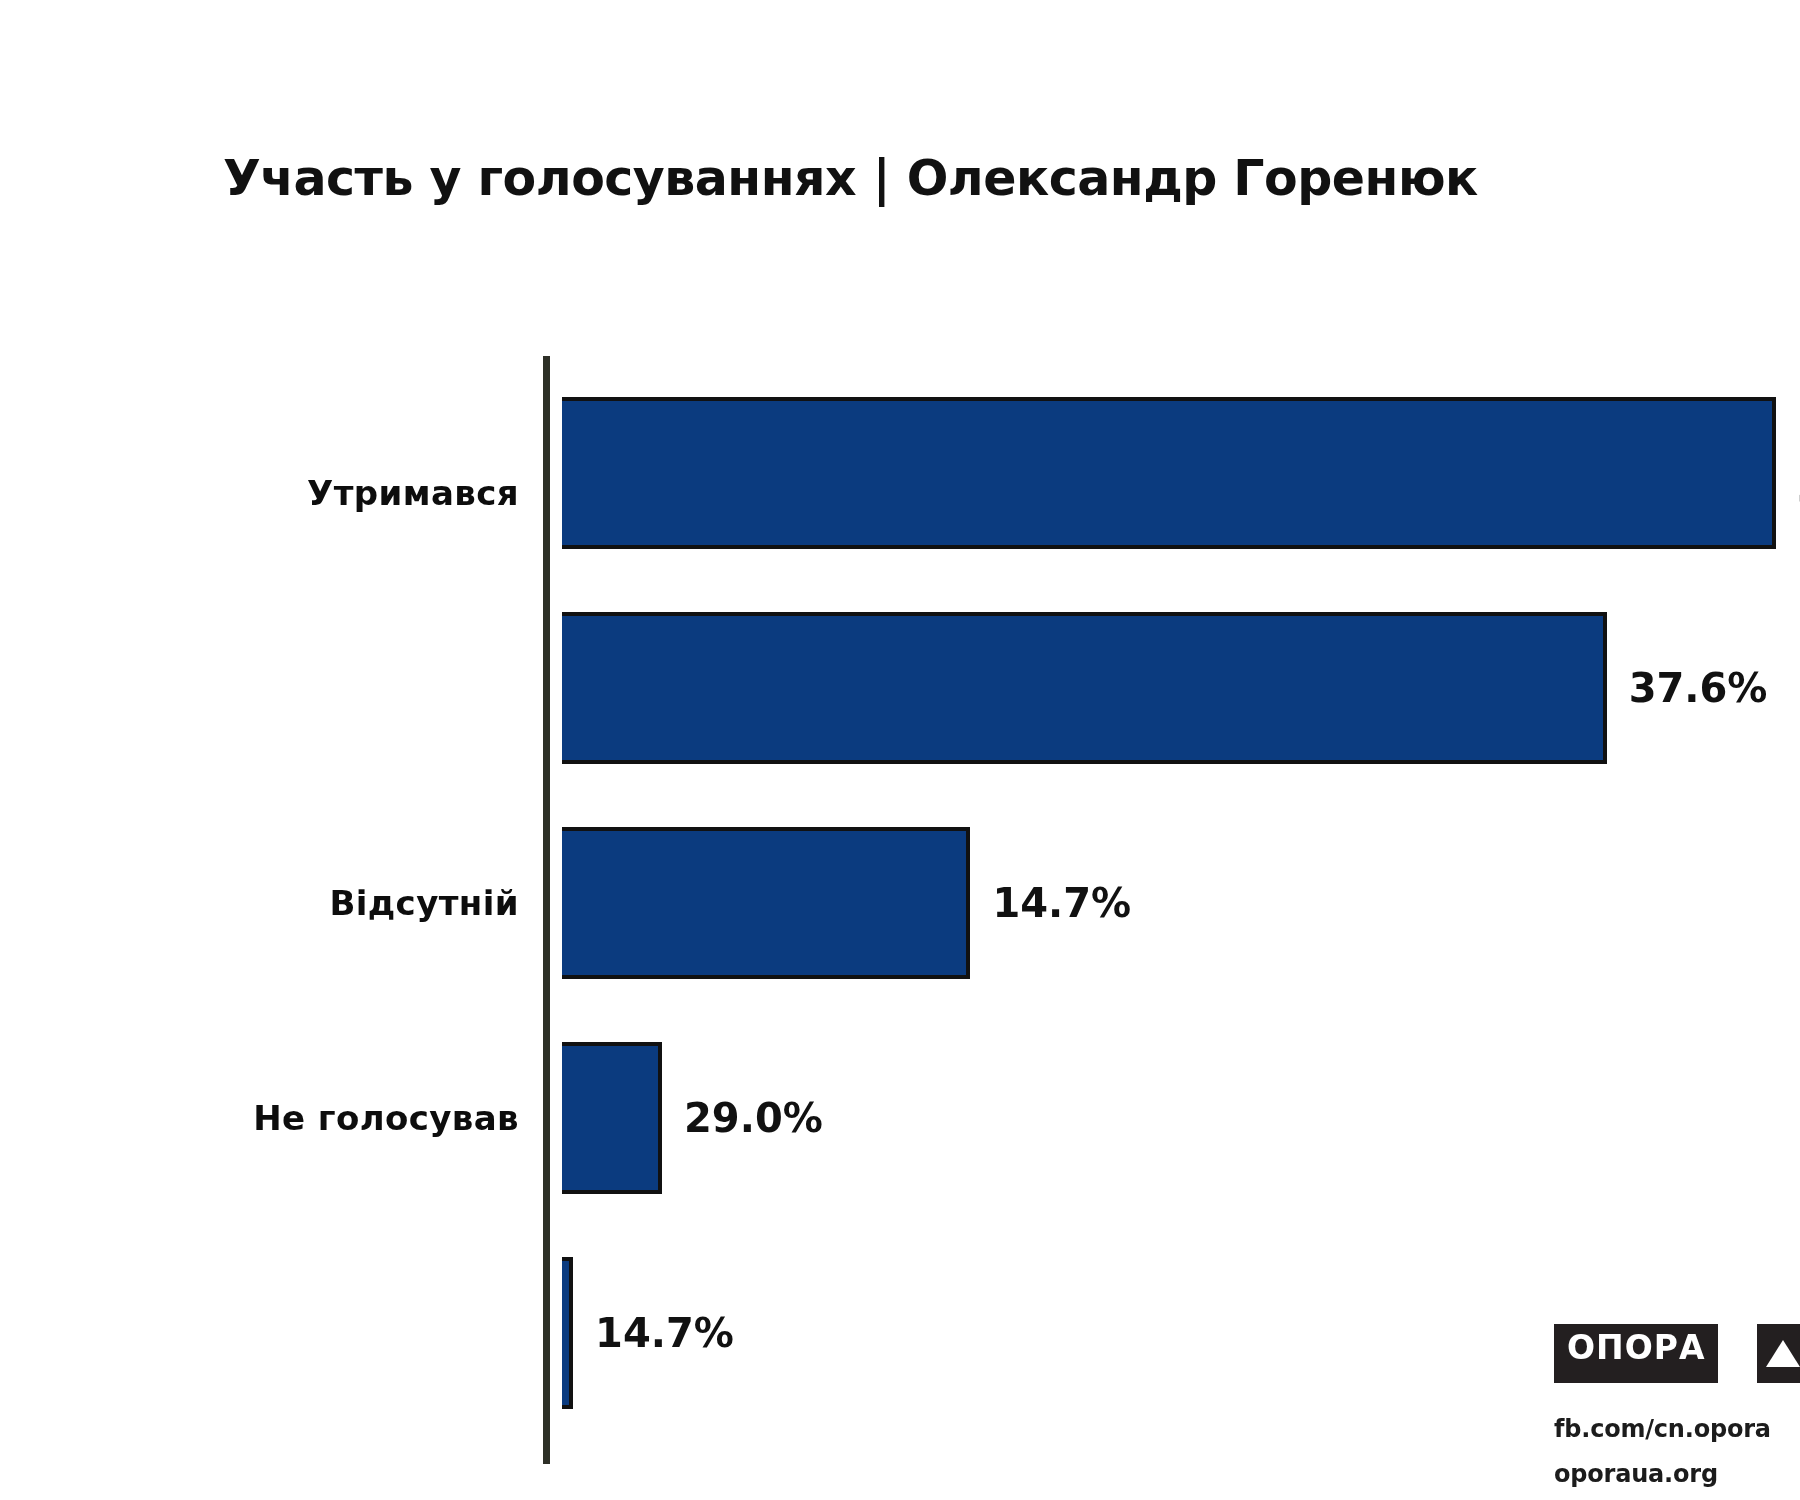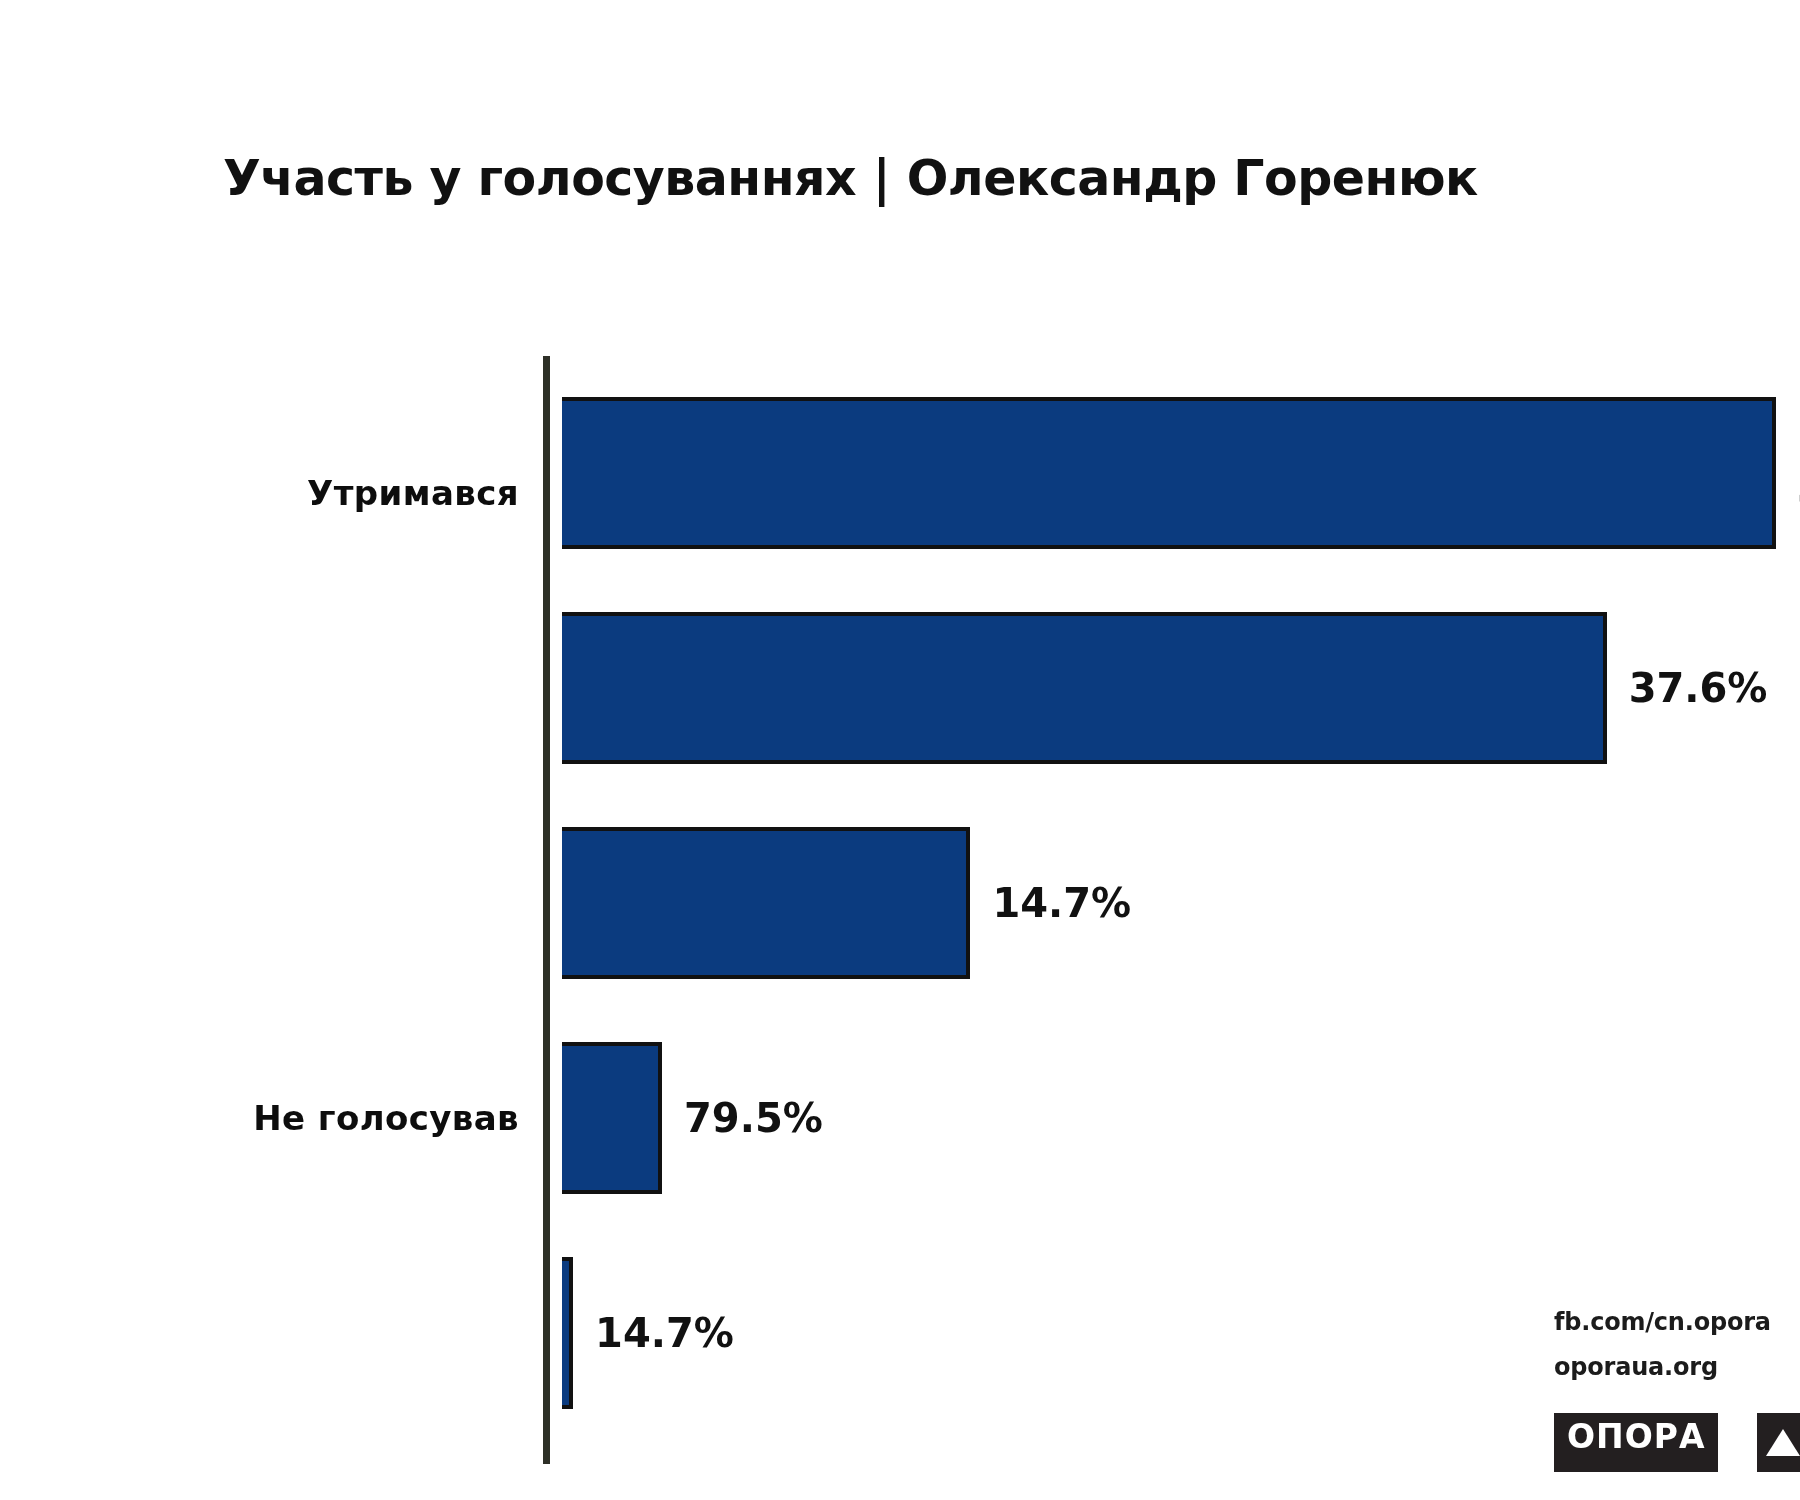--- a/index.html
+++ b/index.html
@@ -165,41 +165,42 @@
         <div class="bar-row" style="top: 31px; height: 192px;">
           <div class="cat-label" style="top: 50%; transform: translateY(-50%);">Утримався</div>
           <div class="bar" style="width: 1214.1px; height: 152px; top: 0px; background: rgb(11, 59, 127); border-color: rgb(17, 17, 17);"></div>
           <div class="bar-value" style="left: 1702.1px; top: 50%;">43.7%</div>
         </div>
         <div class="bar-row" style="top: 246px; height: 152px;">
           <div class="bar" style="width: 1044.63px; height: 152px; top: 0px; background: rgb(11, 59, 127); border-color: rgb(17, 17, 17);"></div>
           <div class="bar-value" style="left: 1532.63px; top: 50%;">37.6%</div>
         </div>
         <div class="bar-row" style="top: 461px; height: 152px;">
+          <div class="cat-label" style="top: 50%; transform: translateY(-50%);">Відсутній</div>
           <div class="bar" style="width: 408.404px; height: 152px; top: 0px; background: rgb(11, 59, 127); border-color: rgb(17, 17, 17);"></div>
           <div class="bar-value" style="left: 896.404px; top: 50%;">14.7%</div>
         </div>
         <div class="bar-row" style="top: 676px; height: 152px;">
           <div class="cat-label" style="top: 50%; transform: translateY(-50%);">Не голосував</div>
           <div class="bar" style="width: 100.017px; height: 152px; top: 0px; background: rgb(11, 59, 127); border-color: rgb(17, 17, 17);"></div>
-          <div class="bar-value" style="left: 588.017px; top: 50%;">79.5%</div>
+          <div class="bar-value" style="left: 588.017px; top: 50%;">29.0%</div>
         </div>
         <div class="bar-row" style="top: 891px; height: 152px;">
           <div class="bar" style="width: 11.113px; height: 152px; top: 0px; background: rgb(11, 59, 127); border-color: rgb(17, 17, 17);"></div>
           <div class="bar-value" style="left: 499.113px; top: 50%;">14.7%</div>
         </div>
       </div>
   </div>
 
   <div id="logo-block">
-    <div id="logo-lines">
-      <div class="logo-line">fb.com/cn.opora</div>
-      <div class="logo-line">oporaua.org</div>
-    </div>
     <div id="logo-marks">
       <div id="logo-wordmark">ОПОРА</div>
       <div id="logo-triangle-box">
         <div id="logo-triangle"></div>
       </div>
     </div>
+    <div id="logo-lines">
+      <div class="logo-line">fb.com/cn.opora</div>
+      <div class="logo-line">oporaua.org</div>
+    </div>
   </div>
 
 </div>
 
 </body></html>

